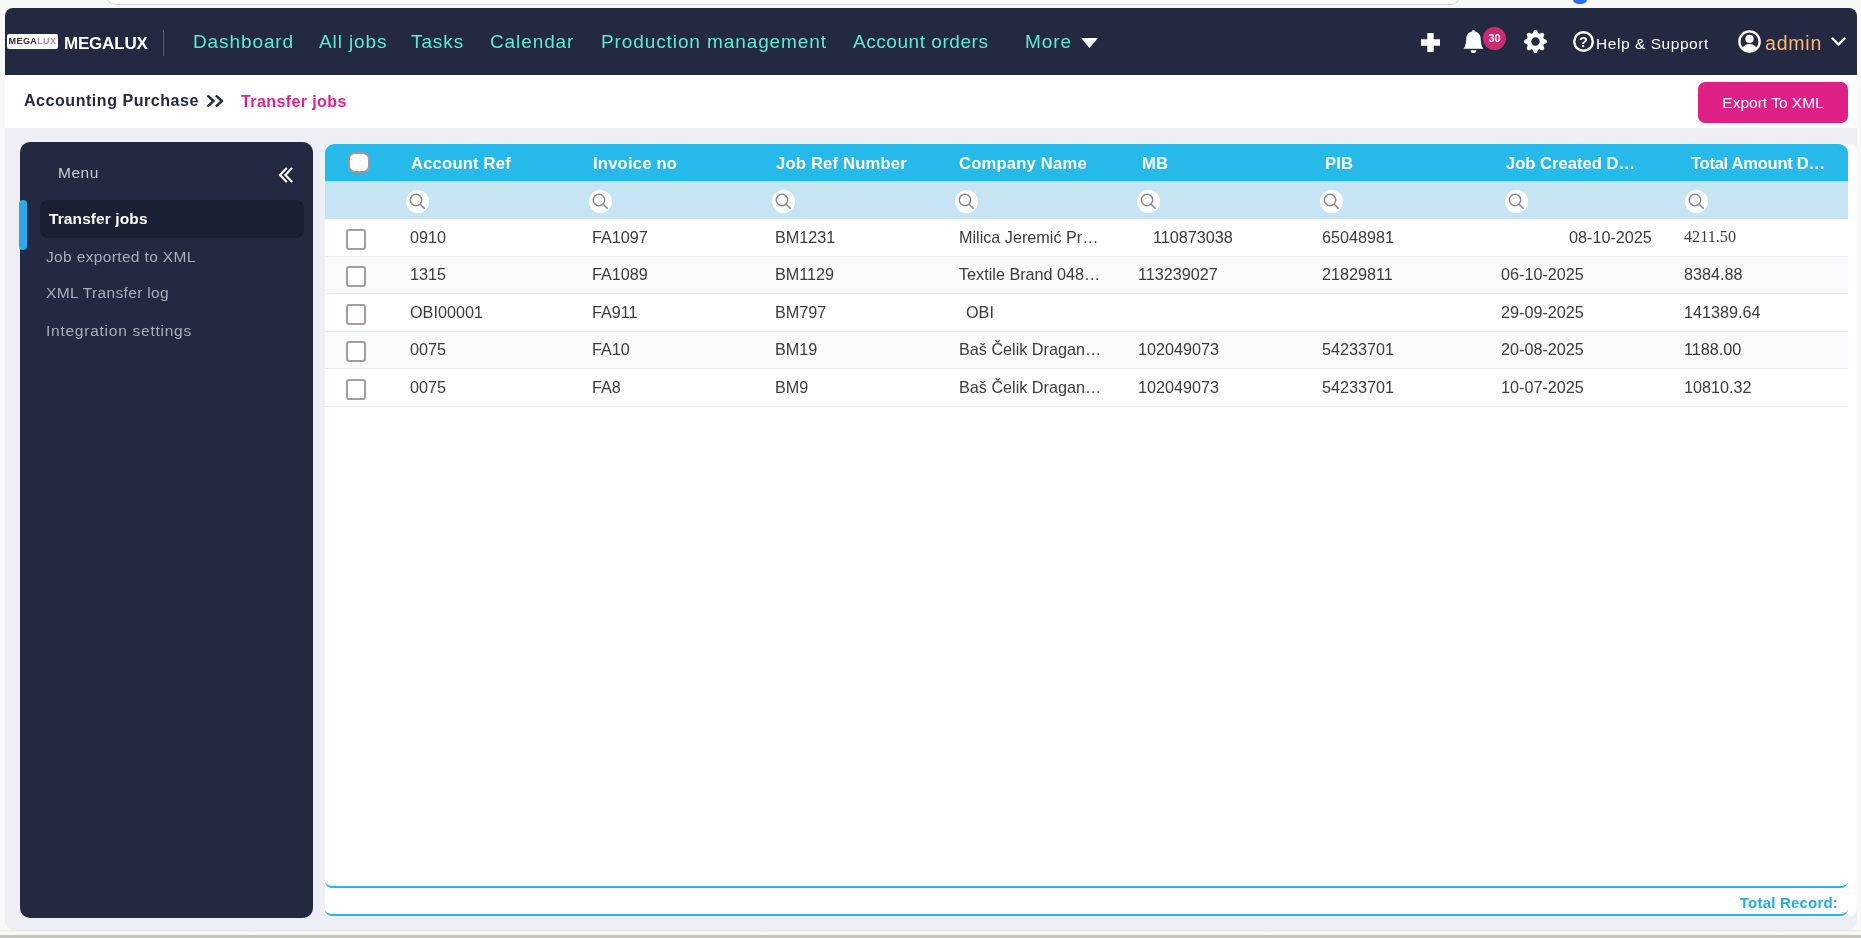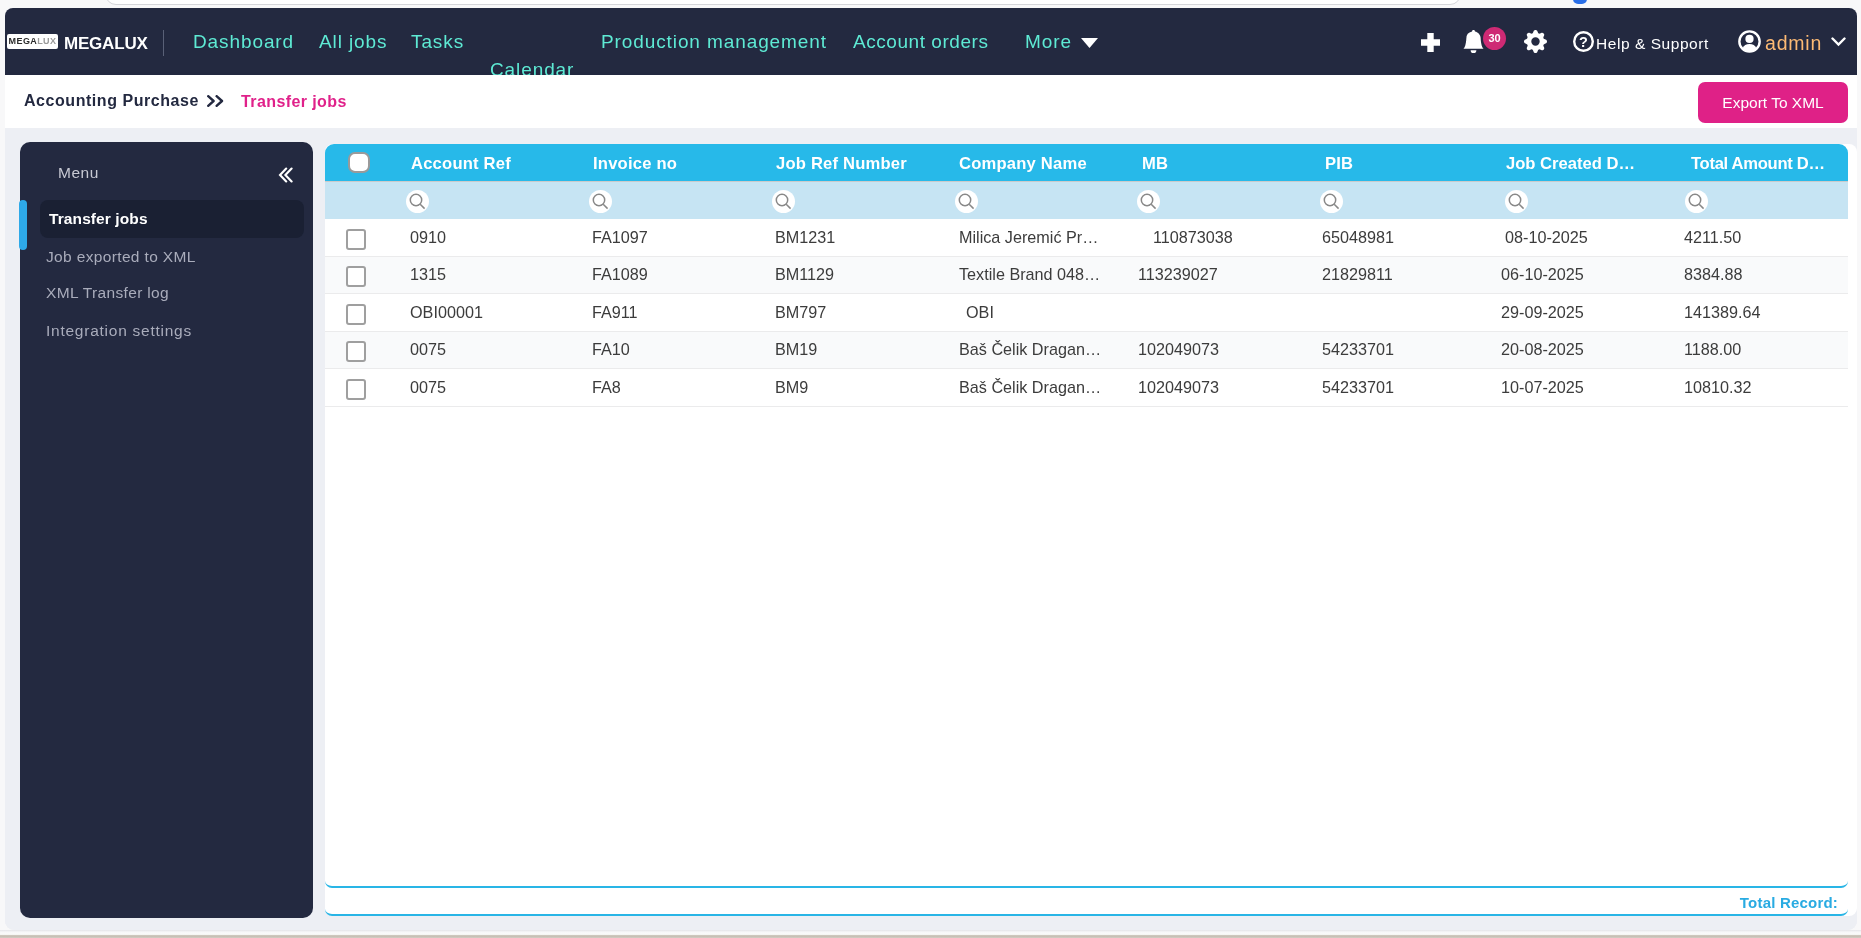--- a/index.html
+++ b/index.html
@@ -66,21 +66,21 @@
 <div class="blueblob"></div>
 
 <div class="app">
   <div class="nav">
     <div class="logo-box">MEGA<span>LUX</span></div>
     <div class="logo-text">MEGALUX</div>
     <div class="nav-div"></div>
     <div class="navitem" style="left:188px;">Dashboard</div>
     <div class="navitem" style="left:314px;">All jobs</div>
     <div class="navitem" style="left:406px;">Tasks</div>
-    <div class="navitem" style="left:485px;margin-top:28px;">Calendar</div>
+    <div class="navitem" style="left:485px;">Calendar</div>
     <div class="navitem" style="left:596px;">Production management</div>
     <div class="navitem" style="left:848px; letter-spacing:0.55px;">Account orders</div>
     <div class="navitem" style="left:1020px;">More</div>
     <svg class="icn" style="left:1076px; top:30px;" width="17" height="10" viewBox="0 0 17 10">
         <path d="M0 0h17L8.5 10z" fill="#fff"></path>
       </svg>
     <svg class="icn" style="left:1416px; top:25px;" width="19" height="19" viewBox="0 0 19 19">
         <path d="M9.5 0v19M0 9.5h19" stroke="#fff" stroke-width="6.4" stroke-linecap="butt"></path>
       </svg>
     <svg class="icn" style="left:1457px; top:22px;" width="23" height="23" viewBox="0 0 16 16">
@@ -191,22 +191,22 @@
           </div>
       </div>
       <div class="row" style="top:75.5px;">
         <div class="cb"></div>
         <div class="td" style="left:85px;">0910</div>
         <div class="td" style="left:267px;">FA1097</div>
         <div class="td" style="left:450px;">BM1231</div>
         <div class="td" style="left:634px;">Milica Jeremić Pr…</div>
         <div class="td" style="left:828px;">110873038</div>
         <div class="td" style="left:997px;">65048981</div>
-        <div class="td" style="left:1180px;">08-10-2025</div>
-        <div class="td" style="left:1359px;">4211.50</div>
+        <div class="td" style="left:1244px;">08-10-2025</div>
+        <div class="td" style="left:1359px;font-family:Liberation Serif, serif;">4211.50</div>
       </div>
       <div class="row alt" style="top:113px;">
         <div class="cb"></div>
         <div class="td" style="left:85px;">1315</div>
         <div class="td" style="left:267px;">FA1089</div>
         <div class="td" style="left:450px;">BM1129</div>
         <div class="td" style="left:634px;">Textile Brand 048…</div>
         <div class="td" style="left:813px;">113239027</div>
         <div class="td" style="left:997px;">21829811</div>
         <div class="td" style="left:1176px;">06-10-2025</div>

